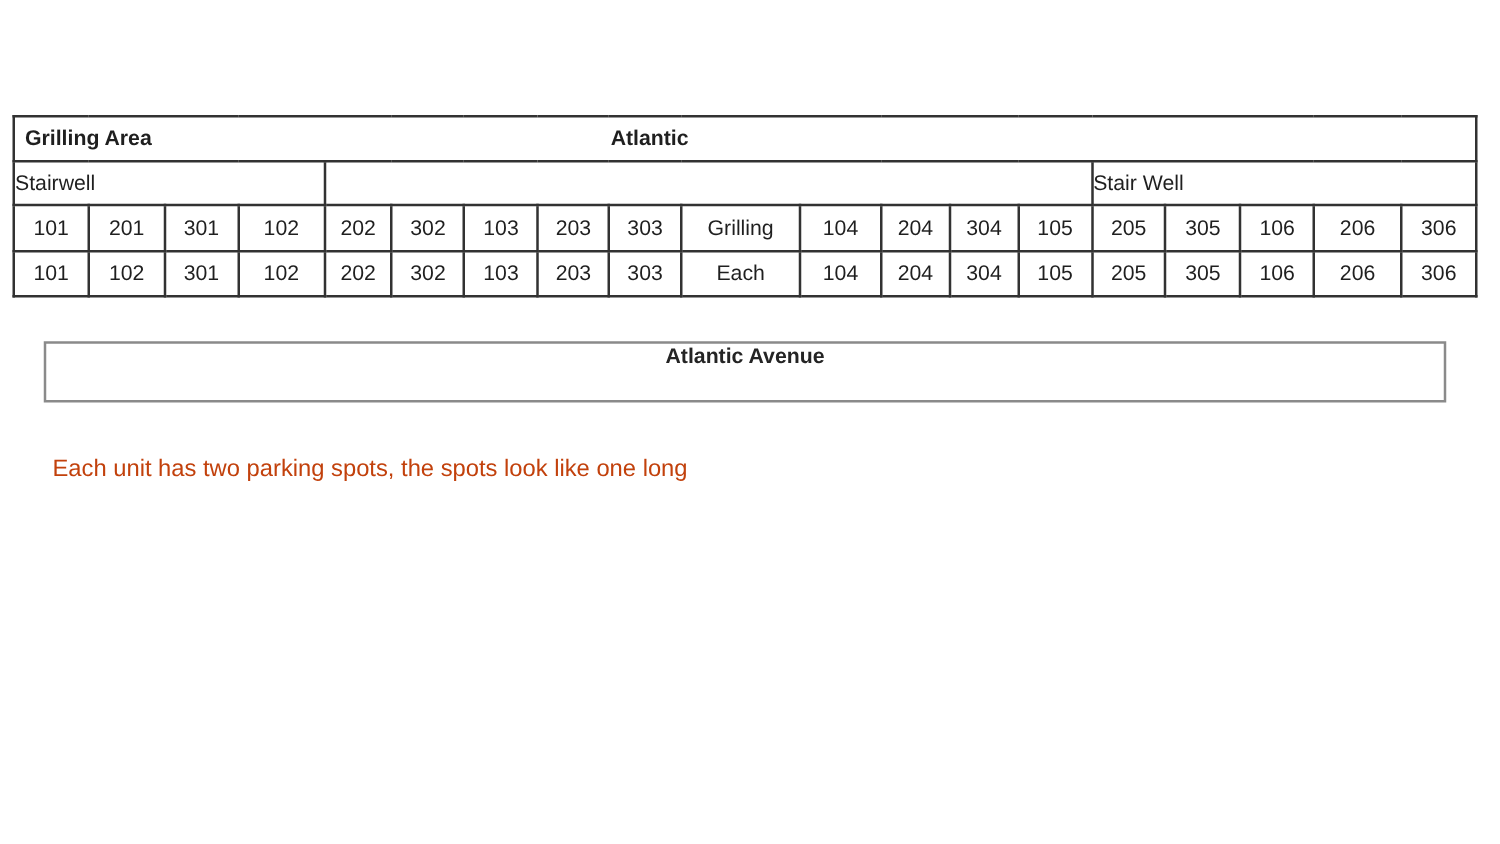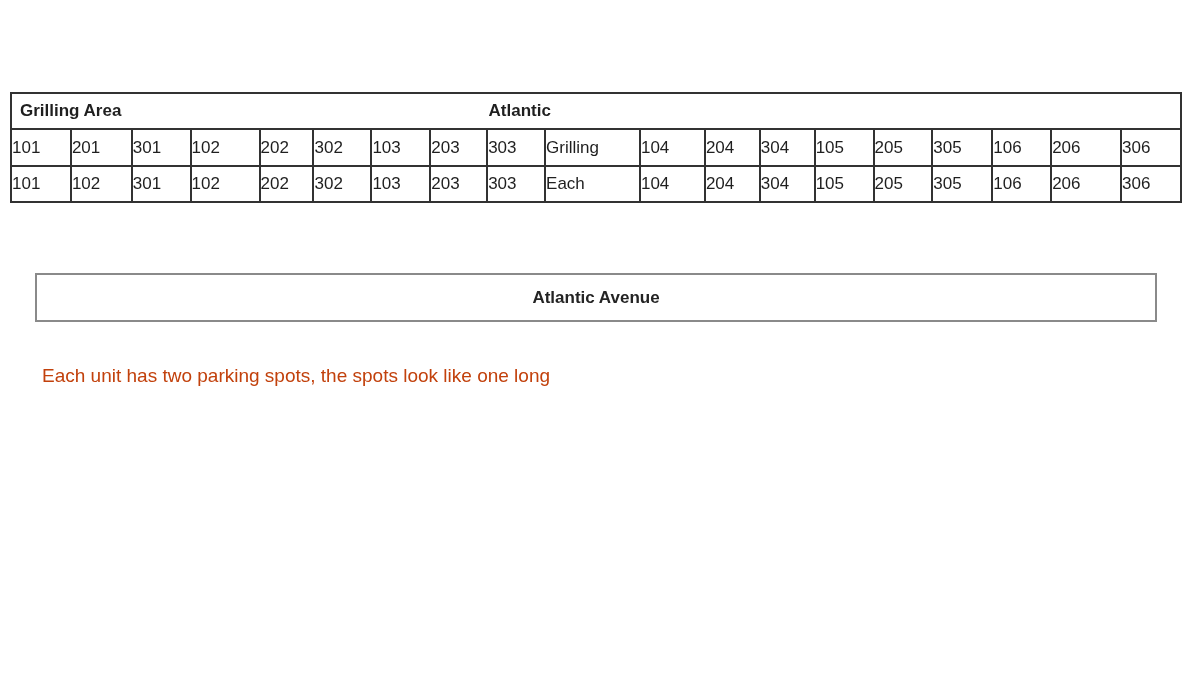--- a/index.html
+++ b/index.html
@@ -52,34 +52,33 @@
   }
   .amenity-grilling { left: 8px; }
   .amenity-elevator { left: 40.8%; }
   .amenity-bike     { left: 74.2%; margin-top: 45px; }
 
   td.stairs-cell {
     padding-left: 8px;
     text-align: left;
   }
   td.spot {
-    text-align: left;
+    text-align: center;
   }
 
   
   .street-box {
     position: absolute;
     left: 35px;
     top: 273px;
     width: 1118px;
     height: 45px;
     border: 2px solid #8a8a8a;
     background: #ffffff;
     display: flex;
-    align-items: center;
     justify-content: center;
     font-size: 17px;
     font-weight: bold;
     color: #242424;
   }
 
   
   .note {
     position: absolute;
     left: 42px;
@@ -116,20 +115,25 @@
         <col style="width:5.97%">
         <col style="width:5.12%">
     </colgroup>
     <tbody>
         <tr class="r-amenity">
       <td class="amenity-cell" colspan="19">
         <span class="amenity-label amenity-grilling">Grilling Area</span>
         <span class="amenity-label amenity-elevator">Atlantic</span>
         <span class="amenity-label amenity-bike">Bike Racks</span>
       </td>
+    </tr>
+    <tr class="r-stairs">
+      <td class="stairs-cell" colspan="4">Stairwell</td>
+      <td class="stairs-cell" colspan="10"></td>
+      <td class="stairs-cell" colspan="5">Stair Well</td>
     </tr>
     <tr class="r-spots-1">
       <td class="spot">101</td>
       <td class="spot">201</td>
       <td class="spot">301</td>
       <td class="spot">102</td>
       <td class="spot">202</td>
       <td class="spot">302</td>
       <td class="spot">103</td>
       <td class="spot">203</td>

